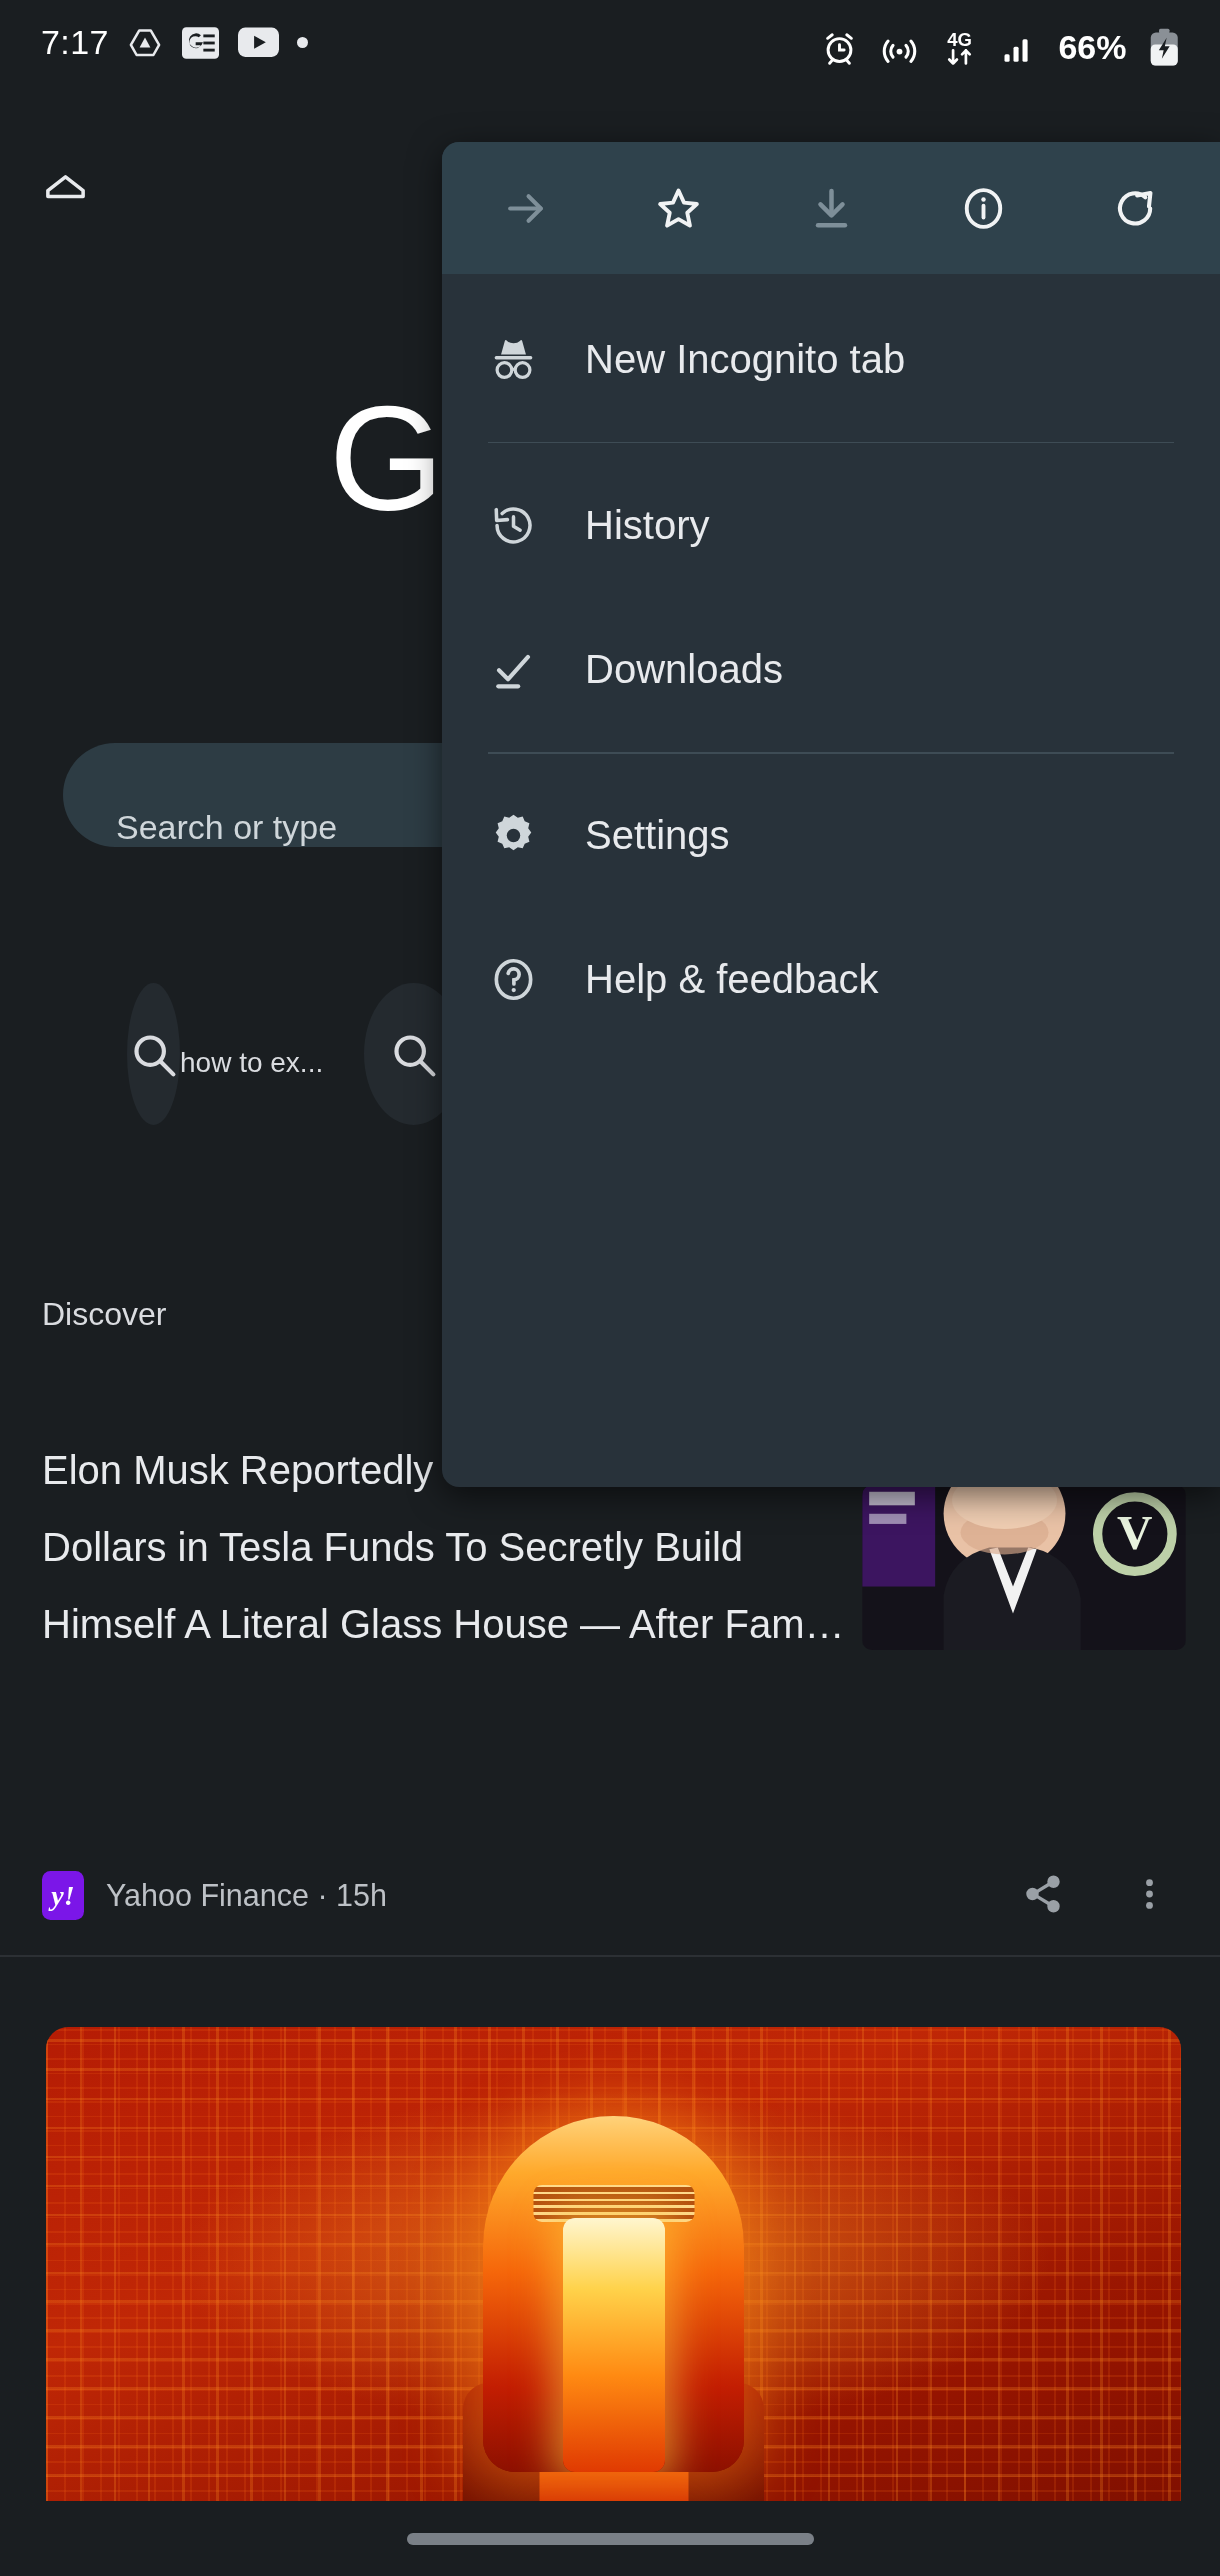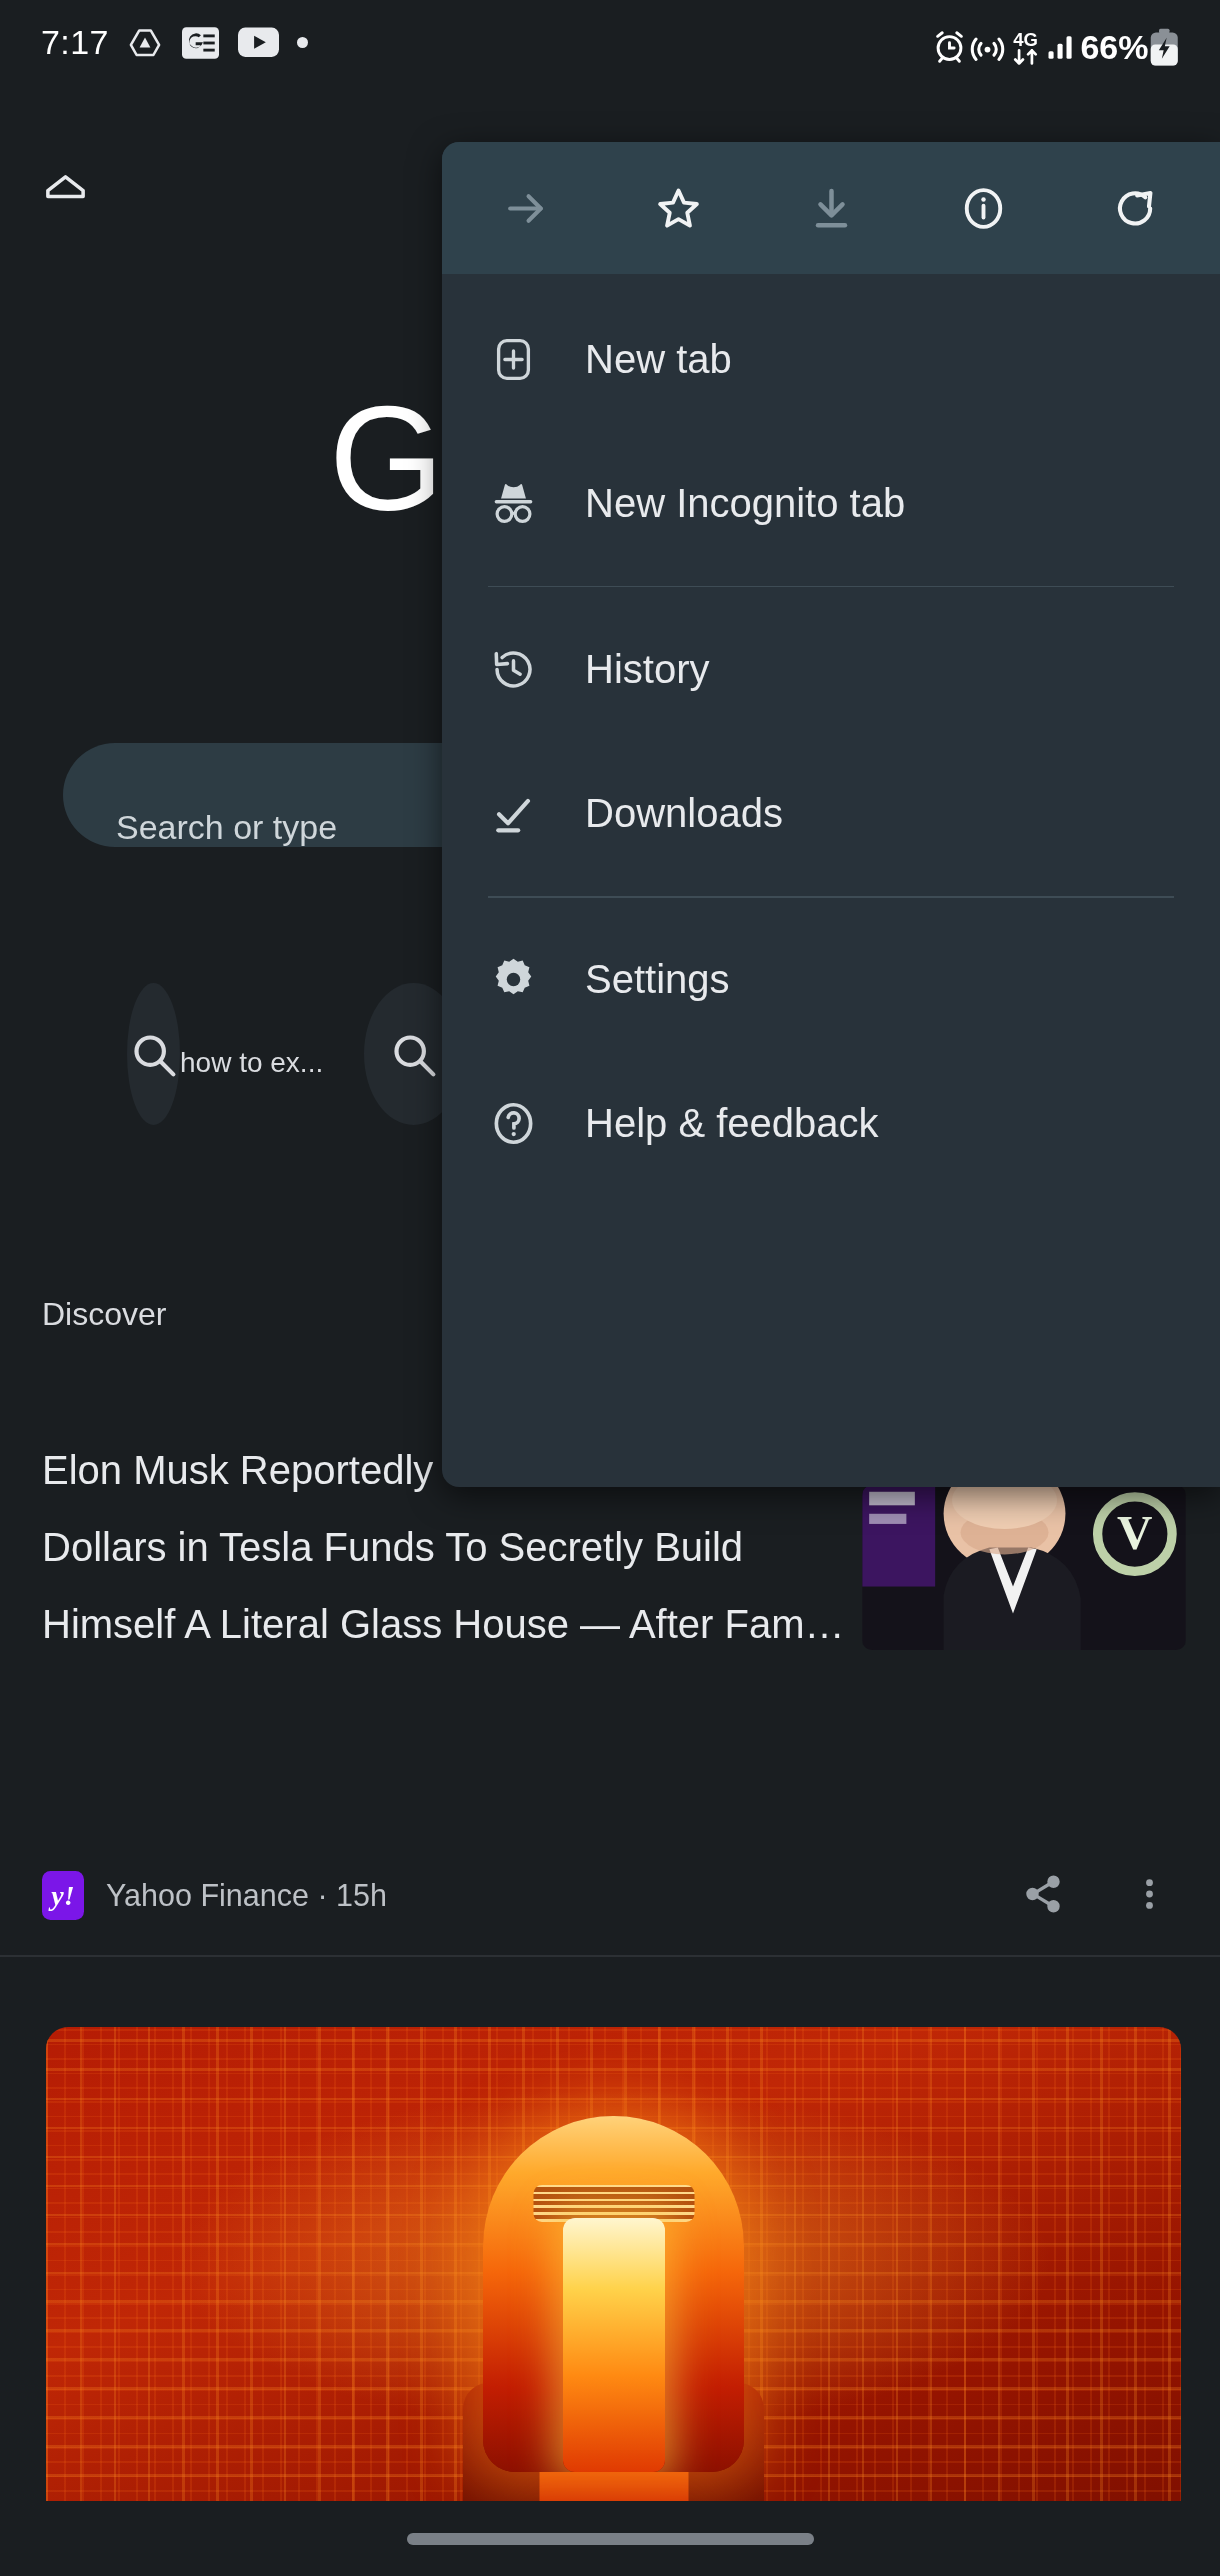--- a/index.html
+++ b/index.html
@@ -12,21 +12,21 @@
     color:#e8eaed;
   }
 
   
   #statusbar{
     position:absolute; top:0; left:0; width:1220px; height:85px;
     display:flex; align-items:center; justify-content:space-between;
     padding:7px 41px; background:#1a1e21; z-index:5;
   }
   .sb-left{ display:flex; align-items:center; gap:18.6px; }
-  .sb-right{ display:flex; align-items:flex-start; gap:0;margin-top:9px; }
+  .sb-right{ display:flex; align-items:flex-end; gap:22px;margin-top:9px; }
   .sb-time{ font-size:34px; font-weight:400; letter-spacing:0.4px; color:#fff; }
   .sb-icon{ display:inline-flex; align-items:center; justify-content:center; }
   .sb-dot{ width:11px; height:11px; border-radius:50%; background:#e8eaed; }
   .sb-pct{ font-size:34px; color:#fff; font-weight:700; }
 
   
   #ntp{ position:absolute; inset:0; z-index:1; background:#1a1e21; }
 
   #home-icon{ position:absolute; left:39px; top:169px; }
 
@@ -382,29 +382,20 @@
     <span class="tb-btn">
       <svg width="49" height="49" viewBox="0 0 24 24" fill="none" stroke="#f1f3f4" stroke-width="2" stroke-linecap="round" stroke-linejoin="round">
         <path d="M19.2 12 a7.4 7.4 0 1 1 -2.4 -5.5"></path>
         <path d="M12.8 5.6 L19.3 4.4 L18.6 11"></path>
       </svg>
     </span>
   </div>
 
   <div class="menu-list">
 
-    <div class="menu-item">
-      <span class="mi-icon">
-        <svg width="47" height="47" viewBox="0 0 24 24" fill="none" stroke="#cfd6da" stroke-width="1.7" stroke-linecap="round">
-          <rect x="4.4" y="2.4" width="15.2" height="19.2" rx="4.2"></rect>
-          <path d="M12 7.6 V16.4 M7.6 12 H16.4"></path>
-        </svg>
-      </span>
-      <span class="mi-label">New tab</span>
-    </div>
 
     <div class="menu-item">
       <span class="mi-icon">
         <svg width="49" height="47" viewBox="0 0 26 24" fill="#cfd6da">
           <path d="M8.4 2.2 Q8.8 1.2 9.6 2.2 Q10.8 3.4 13 3.4 Q15.2 3.4 16.4 2.2 Q17.2 1.2 17.6 2.2 L19.6 9.4 H6.4 Z"></path>
           <rect x="3" y="10.2" width="20" height="1.8" rx="0.9"></rect>
           <circle cx="8.2" cy="17.6" r="3.9" fill="none" stroke="#cfd6da" stroke-width="1.7"></circle>
           <circle cx="17.8" cy="17.6" r="3.9" fill="none" stroke="#cfd6da" stroke-width="1.7"></circle>
           <path d="M12.1 17.2 H13.9" stroke="#cfd6da" stroke-width="1.6"></path>
         </svg>

